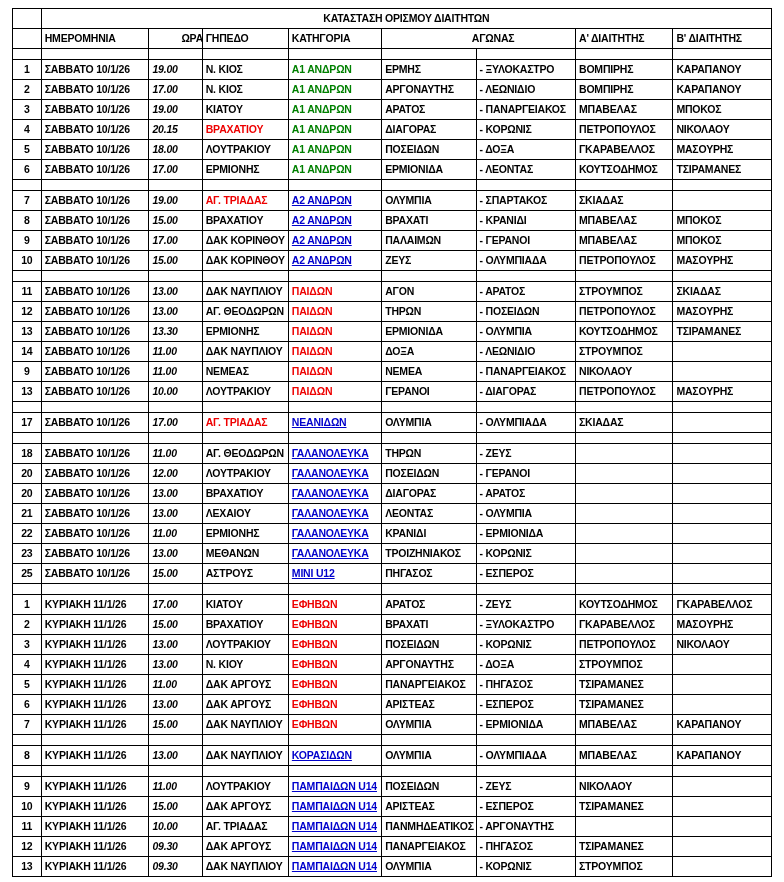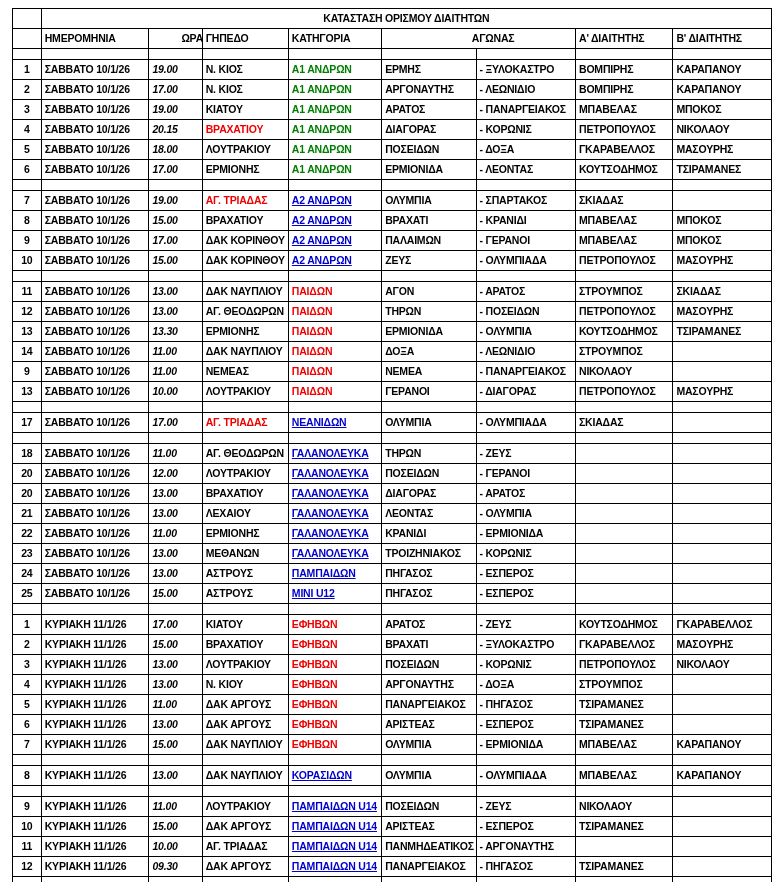--- a/index.html
+++ b/index.html
@@ -403,31 +403,20 @@
           <td>ΣΑΒΒΑΤΟ 10/1/26</td>
           <td class="time">13.00</td>
           <td>ΜΕΘΑΝΩΝ</td>
           <td class="blue">ΓΑΛΑΝΟΛΕΥΚΑ</td>
           <td>ΤΡΟΙΖΗΝΙΑΚΟΣ</td>
           <td>- ΚΟΡΩΝΙΣ</td>
           <td></td>
           <td></td>
         </tr>
         <tr>
-          <td class="aa">24</td>
-          <td>ΣΑΒΒΑΤΟ 10/1/26</td>
-          <td class="time">13.00</td>
-          <td>ΑΣΤΡΟΥΣ</td>
-          <td class="blue">ΠΑΜΠΑΙΔΩΝ</td>
-          <td>ΠΗΓΑΣΟΣ</td>
-          <td>- ΕΣΠΕΡΟΣ</td>
-          <td></td>
-          <td></td>
-        </tr>
-        <tr>
           <td class="aa">25</td>
           <td>ΣΑΒΒΑΤΟ 10/1/26</td>
           <td class="time">15.00</td>
           <td>ΑΣΤΡΟΥΣ</td>
           <td class="blue">MINI U12</td>
           <td>ΠΗΓΑΣΟΣ</td>
           <td>- ΕΣΠΕΡΟΣ</td>
           <td></td>
           <td></td>
         </tr>

